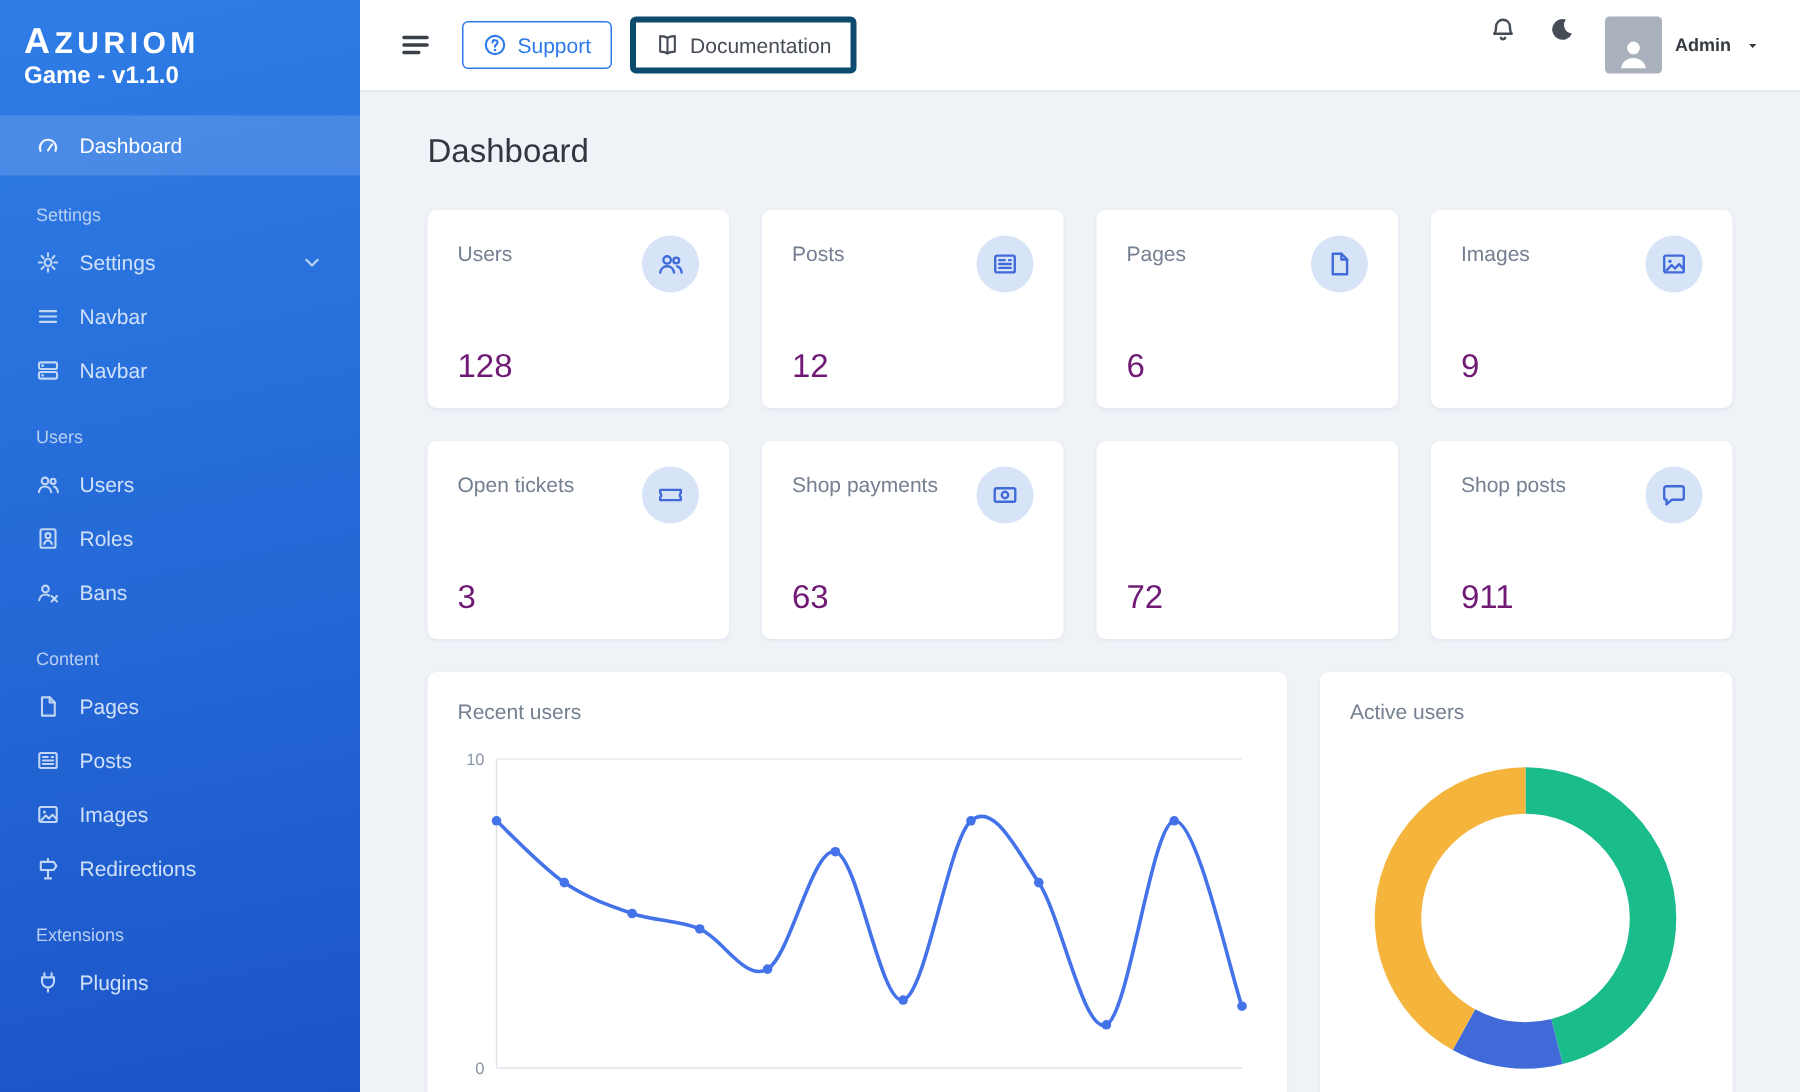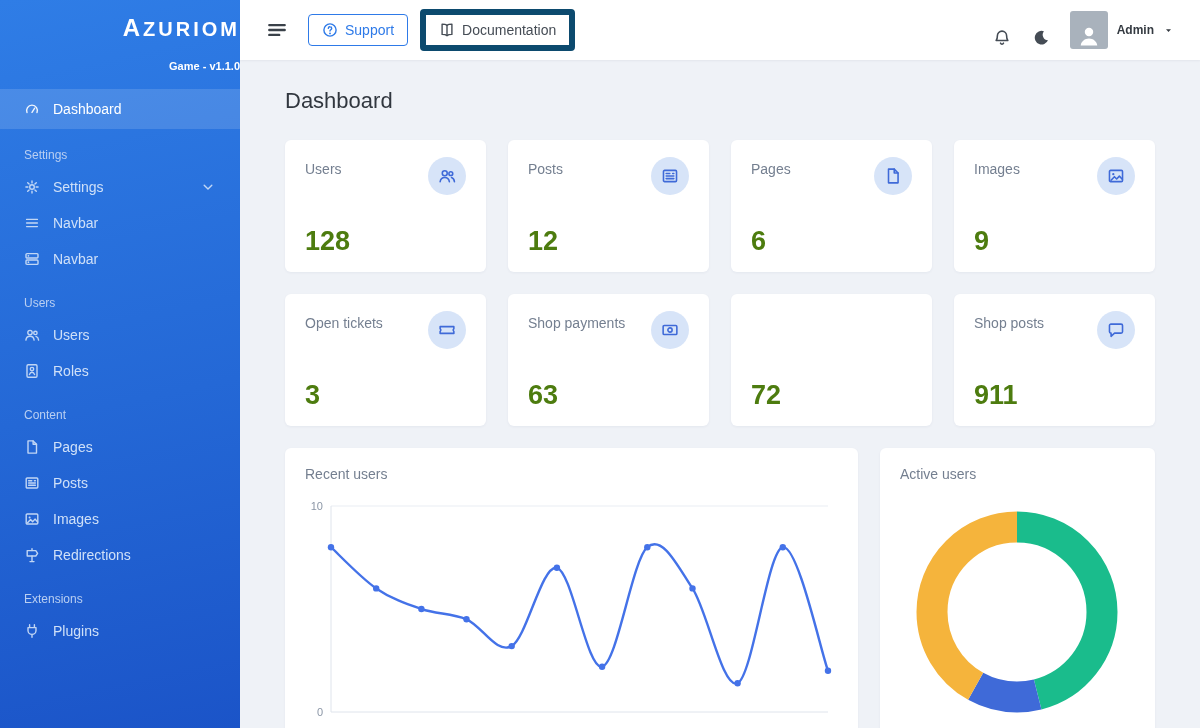--- a/index.html
+++ b/index.html
@@ -3,62 +3,62 @@
 <meta charset="utf-8">
 <style>
   *{box-sizing:border-box;margin:0;padding:0}
   html,body{width:1200px;height:728px;overflow:hidden;font-family:"Liberation Sans",sans-serif;background:#eff2f7}
   .icon{display:inline-flex;width:17px;height:17px;flex:none}
   .icon svg{width:100%;height:100%}
 
   
   .sidebar{position:fixed;left:0;top:0;width:240px;height:728px;
     background:linear-gradient(168deg,#2f7de6 0%,#2468d6 55%,#1b54c8 100%);color:#d5e4fa;z-index:10}
-  .brand{text-align:right;padding:15px 0 11px;color:#fff;cursor:pointer}
+  .brand{text-align:left;padding:15px 16px 11px;color:#fff;cursor:pointer}
   .brand-name{font-size:20px;font-weight:700;letter-spacing:3px;line-height:1.1}
   .brand-a{font-size:24px}
-  .brand-sub{font-size:11px;font-weight:700;margin-top:19px}
+  .brand-sub{font-size:16px;font-weight:700;margin-top:1px}
   .nav-item{display:flex;align-items:center;gap:13px;padding:10px 24px;font-size:14px;color:#cfe0f8;cursor:pointer}
   .nav-item .icon{width:16px;height:16px;opacity:.92}
   .nav-item.active{background:rgba(255,255,255,.14);color:#fff;padding:12px 24px;margin-top:6px}
   .chevron{margin-left:auto;width:12px;height:12px;opacity:.85}
   .section-title{padding:19px 24px 7px;font-size:12px;color:#b9cff2}
 
   
   .topbar{margin-left:240px;height:60px;background:#fff;display:flex;align-items:center;
     padding:0 26px;box-shadow:0 1px 2px rgba(30,40,60,.06);position:relative;z-index:5}
   .menu-btn{background:none;border:none;color:#3a4149;display:flex;align-items:center;cursor:pointer;padding:0}
   .menu-btn .icon{width:22px;height:22px}
   .btn{display:inline-flex;align-items:center;gap:7px;font-size:14px;padding:7px 13px;border-radius:4px;
     background:#fff;cursor:pointer;font-family:inherit}
   .btn-support{color:#2e7ae8;border:1px solid #2e7ae8;margin-left:20px}
-  .btn-doc{color:#454c55;border:6px solid #0c4a6e;margin-left:12px}
+  .btn-doc{color:#454c55;border:4px solid #0c4a6e;margin-left:12px}
   .btn .icon{width:16px;height:16px}
-  .topbar-right{margin-left:auto;display:flex;align-items:flex-end;gap:19px}
+  .topbar-right{margin-left:auto;display:flex;align-items:flex-start;gap:19px}
   .icon-btn{background:none;border:none;color:#454c55;cursor:pointer;width:20px;height:20px;padding:0}
   .icon-btn .icon{width:18px;height:18px}
   .user-menu{display:flex;align-items:center;gap:9px;cursor:pointer}
   .avatar{width:38px;height:38px;border-radius:3px;background:#a9b2bc;color:#fff;display:flex;
     align-items:flex-end;justify-content:center;overflow:hidden}
   .avatar .icon{width:26px;height:26px}
   .user-name{font-size:12px;font-weight:700;color:#343a41}
   .user-caret{width:11px;height:11px;color:#343a41}
 
   
   .main{margin-left:240px;padding:28px 45px 0}
   .page-title{font-size:22px;font-weight:500;color:#31373f;margin-bottom:26px}
   .stats-grid{display:grid;grid-template-columns:repeat(4,1fr);gap:22px;margin-bottom:22px}
   .stat-card{background:#fff;border-radius:6px;padding:17px 20px;height:132px;display:flex;flex-direction:column;
     box-shadow:0 1px 3px rgba(25,40,70,.05)}
   .stat-head{display:flex;justify-content:space-between;align-items:flex-start;gap:10px}
   .stat-label{font-size:14px;color:#747f90;font-weight:500;line-height:1.35;padding-top:3px}
   .stat-icon-circle{width:38px;height:38px;flex:none;border-radius:50%;background:#d7e4f8;color:#3f6ad8;
     display:flex;align-items:center;justify-content:center}
   .stat-icon-circle .icon{width:18px;height:18px}
-  .stat-value{font-size:27px;color:#4d7c0f;margin-top:auto;line-height:1;font-weight:700}
+  .stat-value{font-size:22px;color:#701a75;margin-top:auto;line-height:1;font-weight:400}
 
   .charts-grid{display:grid;grid-template-columns:573px 275px;gap:22px;align-items:start}
   .chart-card{background:#fff;border-radius:6px;padding:18px 20px;box-shadow:0 1px 3px rgba(25,40,70,.05)}
   .line-card,.donut-card{height:330px}
   .chart-title{font-size:14px;color:#747f90;font-weight:500;margin-bottom:12px}
   #line-chart{display:block}
   #donut-chart{display:block;margin:6px auto 0}
   text.tick{font-size:11px;fill:#8b96a6;text-anchor:end}
 </style>
 </head>
@@ -126,20 +126,30 @@
       </div>
       <div class="nav-item">
         <span class="icon">
           <svg viewBox="0 0 16 16" fill="none" stroke="currentColor" stroke-width="1.4" stroke-linecap="round" stroke-linejoin="round">
             <rect x="3" y="1.8" width="10" height="12.4" rx="1.2"></rect>
             <circle cx="8" cy="6.1" r="1.7"></circle>
             <path d="M5.4 11.6c.5-1.5 1.5-2.3 2.6-2.3s2.1.8 2.6 2.3"></path>
           </svg>
         </span>
         <span>Roles</span>
+      </div>
+      <div class="nav-item">
+        <span class="icon">
+          <svg viewBox="0 0 16 16" fill="none" stroke="currentColor" stroke-width="1.4" stroke-linecap="round" stroke-linejoin="round">
+            <circle cx="6.3" cy="5.6" r="2.2"></circle>
+            <path d="M2.2 13.1c.3-2.2 2-3.8 4.1-3.8.9 0 1.7.3 2.4.8"></path>
+            <path d="M10.4 10.4l3.6 3.6M14 10.4l-3.6 3.6"></path>
+          </svg>
+        </span>
+        <span>Bans</span>
       </div>
       <div class="section-title">Content</div>
       <div class="nav-item">
         <span class="icon">
           <svg viewBox="0 0 16 16" fill="none" stroke="currentColor" stroke-width="1.4" stroke-linecap="round" stroke-linejoin="round">
             <path d="M4 1.9h5.1l3.4 3.4v8.8H4z"></path>
             <path d="M9.1 1.9v3.4h3.4"></path>
           </svg>
         </span>
         <span>Pages</span>

